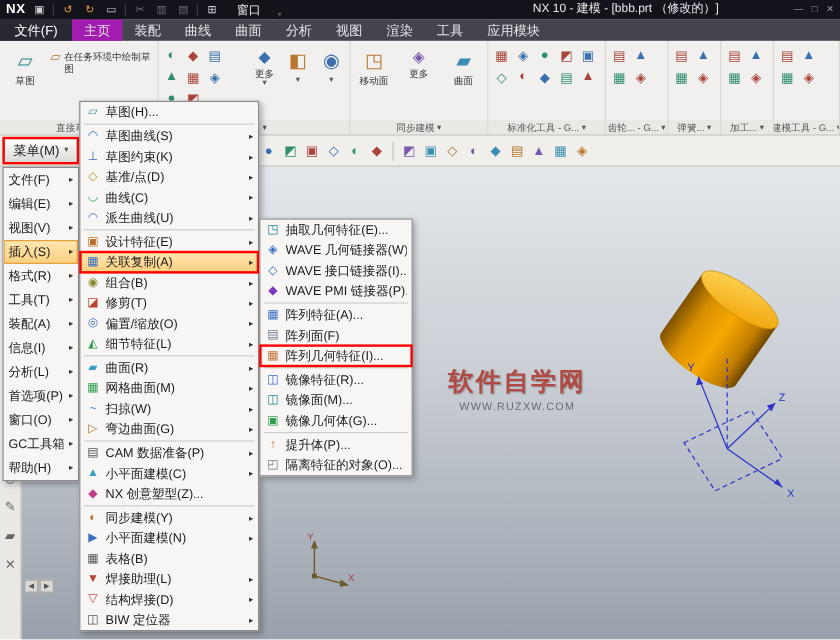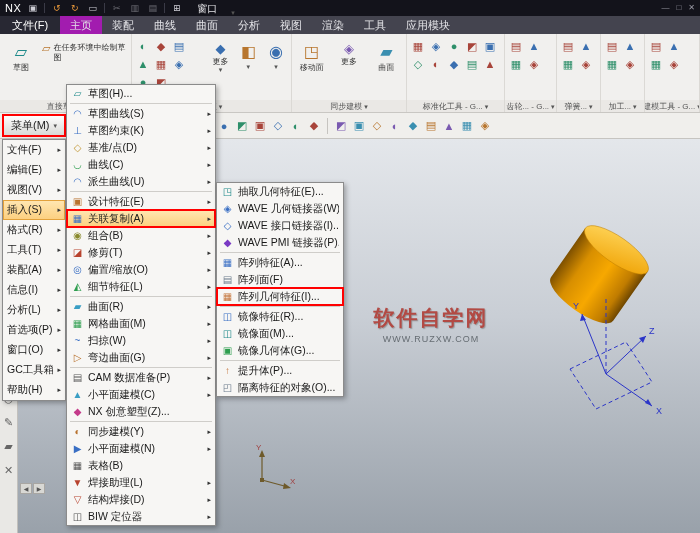--- a/index.html
+++ b/index.html
@@ -1,21 +1,21 @@
 <!DOCTYPE html>
 <html><head>
 <meta charset="utf-8">
 <style>
 *{box-sizing:border-box;margin:0;padding:0}
 html,body{width:700px;height:533px;overflow:hidden}
 body{position:relative;font-family:"Liberation Sans","DejaVu Sans",sans-serif;font-size:11px;background:#fff;cursor:default}
 
 
 .titlebar{position:absolute;top:0;left:0;right:0;height:16px;background:#13131b;color:#ddd;display:flex;align-items:center;gap:5px;padding:0 5px;font-size:10px;z-index:10}
-.nx-logo{color:#fff;font-weight:normal;font-size:11px;letter-spacing:.5px}
+.nx-logo{color:#fff;font-weight:bold;font-size:11px;letter-spacing:.5px}
 .tb-ic{width:13px;text-align:center;font-size:9px;line-height:16px;color:#cfcfd6}
 .tb-sep{width:1px;height:10px;background:#3a3a46}
 .dim{opacity:.45}
 .window-group{display:flex;align-items:flex-end;gap:14px;color:#e4e4e8}
 .titlebar-title{position:absolute;left:444px;top:0;height:16px;line-height:16px;color:#e8e8e8;font-size:10px;white-space:nowrap}
 .win-controls{margin-left:auto;display:flex;gap:7px;color:#9a9aa5;font-size:8px;line-height:16px}
 .g-save::before{content:"▣"}
 .g-print::before{content:"▭"}
 .g-undo::before{content:"↺";color:#e8983a}
 .g-redo::before{content:"↻";color:#e8983a}
@@ -124,20 +124,21 @@
   <span class="tb-sep"></span>
   <span class="tb-ic g-cut dim"></span>
   <span class="tb-ic g-copy dim"></span>
   <span class="tb-ic g-paste dim"></span>
   <span class="tb-sep"></span>
   <span class="window-group">
     <span class="tb-ic g-win"></span>
     <span>窗口</span>
     <span class="caret g-caret"></span>
   </span>
+  <span class="titlebar-title">NX 10 - 建模 - [bbb.prt （修改的）]</span>
   <span class="win-controls">
     <span class="g-min"></span>
     <span class="g-max"></span>
     <span class="g-close"></span>
   </span>
 </div>
 
 <div class="tabsrow">
   <div class="file-tab">文件(F)</div>
   <div id="tabs-container">

